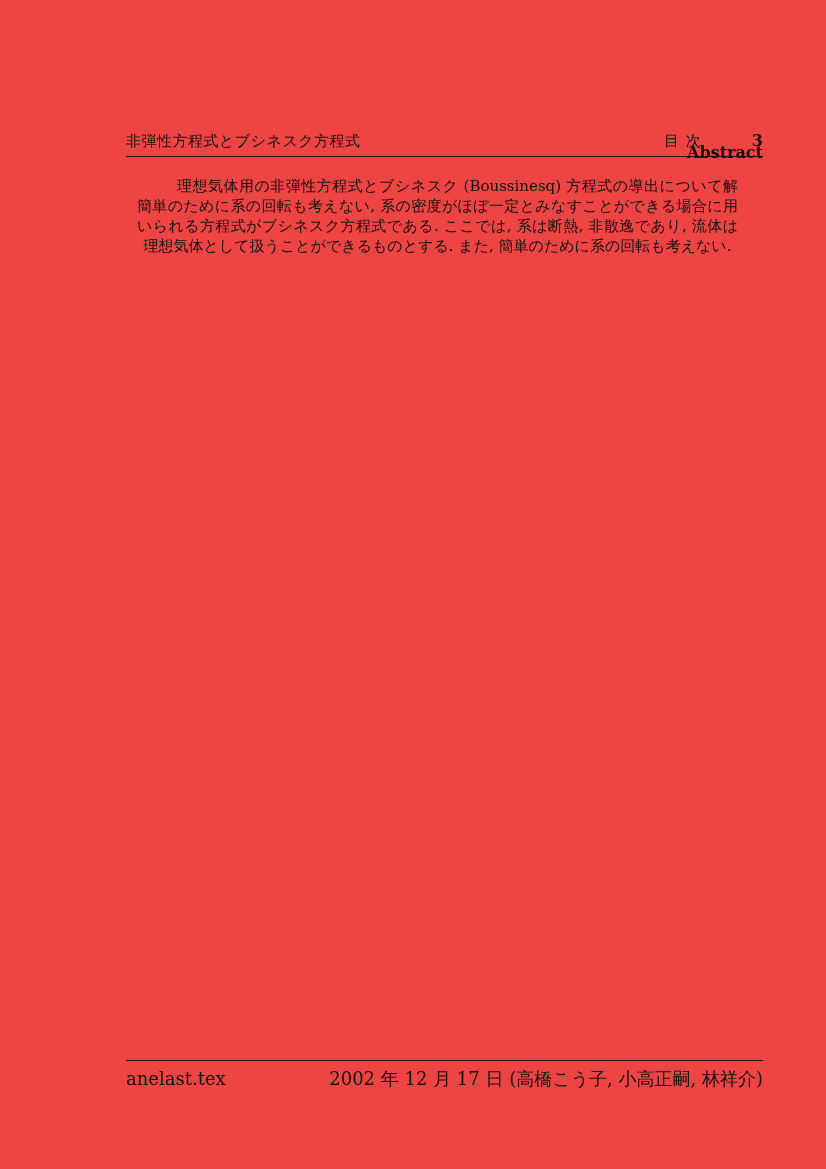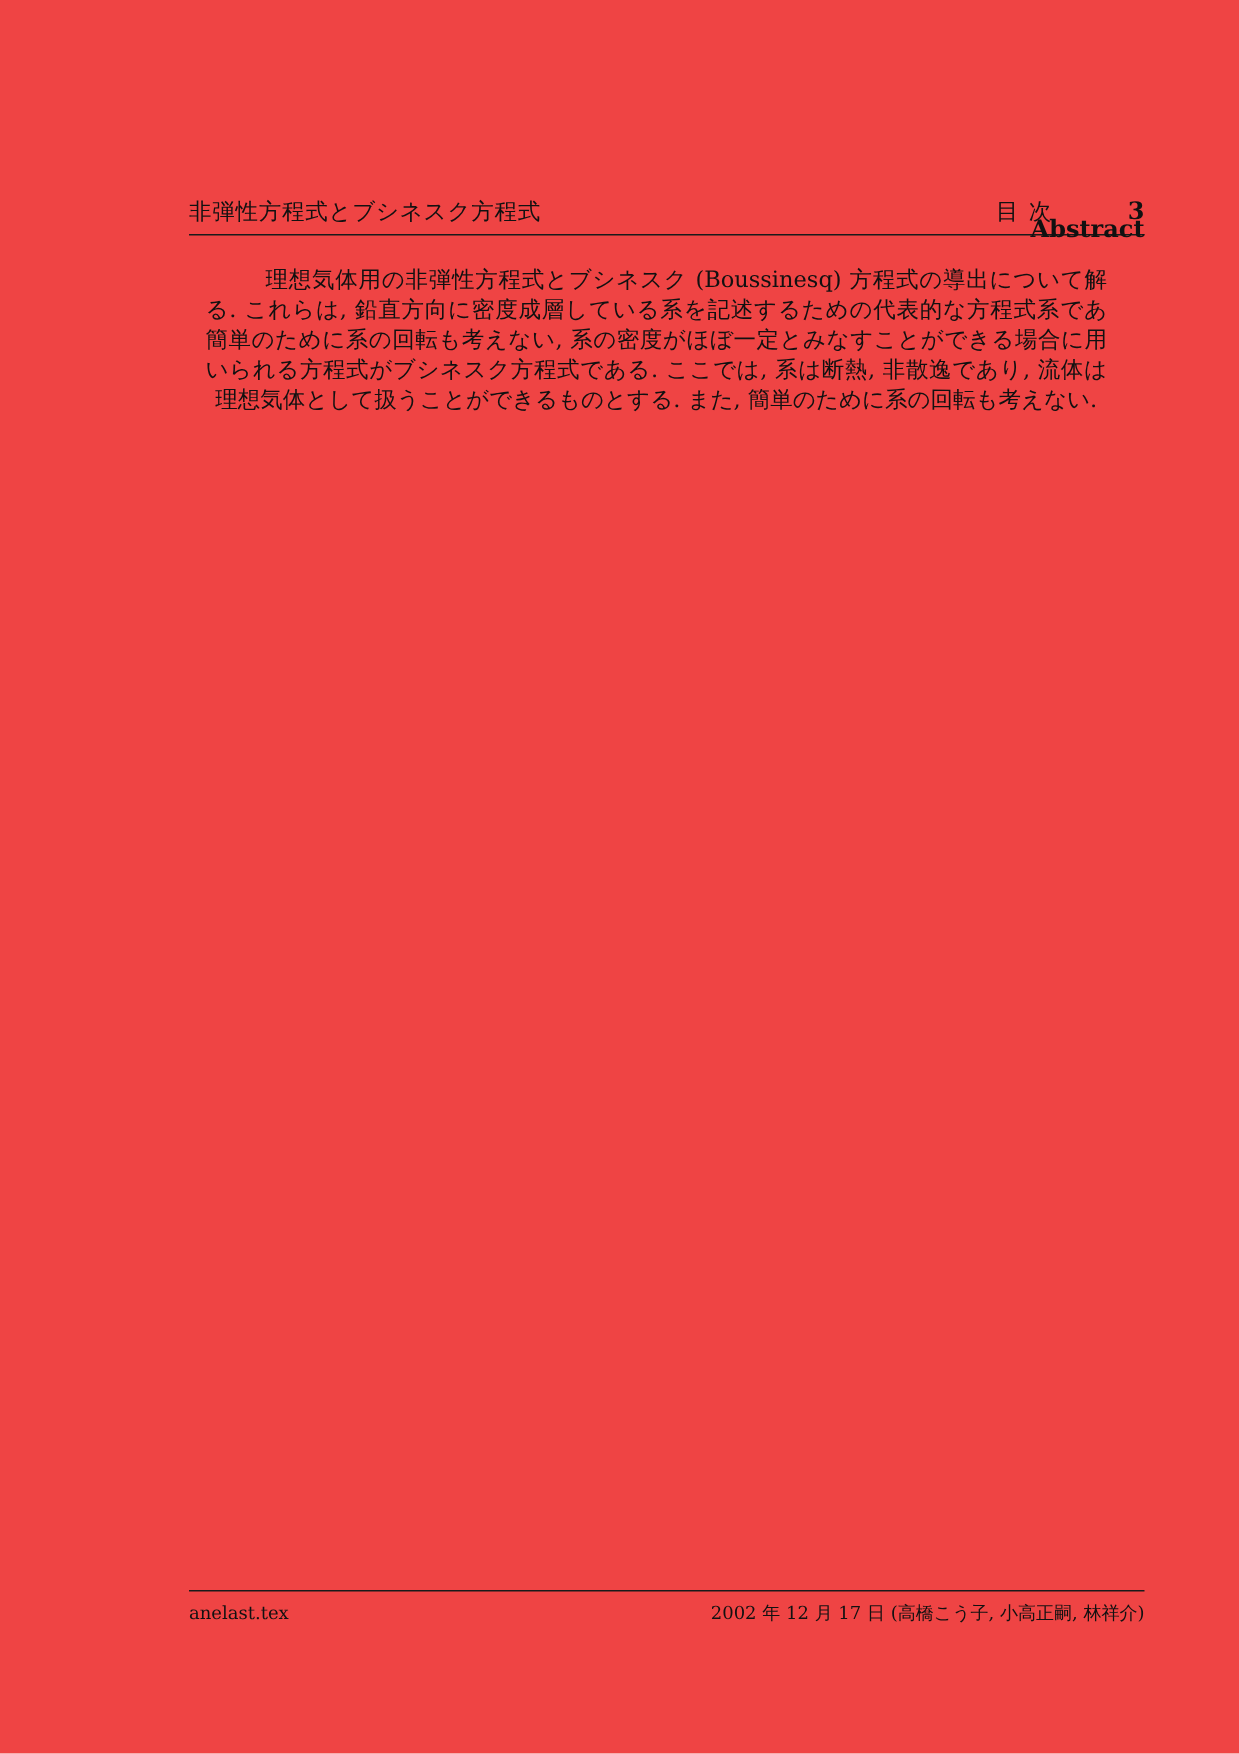--- a/index.html
+++ b/index.html
@@ -47,41 +47,40 @@
   .jline{text-align:justify;text-align-last:justify;}
   .indent1{text-indent:40px;}
   .lastline{text-align:center;}
   
   .footer{
     position:absolute;left:126px;top:1060px;width:637px;
     display:flex;justify-content:space-between;align-items:baseline;
     border-top:1.2px solid #1a1a1a;
     padding-top:6px;
     font-family:"DejaVu Serif","Liberation Serif",serif;
-    font-size:12px;
+    font-size:18px;
   }
 </style>
 </head>
 <body>
 
 <div class="page">
 
   <div class="header">
     <span class="h-title">非弾性方程式とブシネスク方程式</span>
     <span class="h-right">
       <span class="h-section">目 次</span>
       <span class="h-page">3</span>
     </span>
   </div>
 
   <div class="abstract-heading">Abstract</div>
 
   <div class="abstract-body">
     <div class="aline jline indent1">理想気体用の非弾性方程式とブシネスク (Boussinesq) 方程式の導出について解説す</div>
-    <div class="aline jline">る. これらは, 鉛直方向に密度成層している系を記述するための代表的な方程式系であ</div>
     <div class="aline jline">簡単のために系の回転も考えない, 系の密度がほぼ一定とみなすことができる場合に用</div>
     <div class="aline jline">いられる方程式がブシネスク方程式である. ここでは, 系は断熱, 非散逸であり, 流体は</div>
     <div class="aline lastline">理想気体として扱うことができるものとする. また, 簡単のために系の回転も考えない.</div>
   </div>
 
   <div class="footer">
     <span>anelast.tex</span>
     <span>2002 年 12 月 17 日 (高橋こう子, 小高正嗣, 林祥介)</span>
   </div>
 

